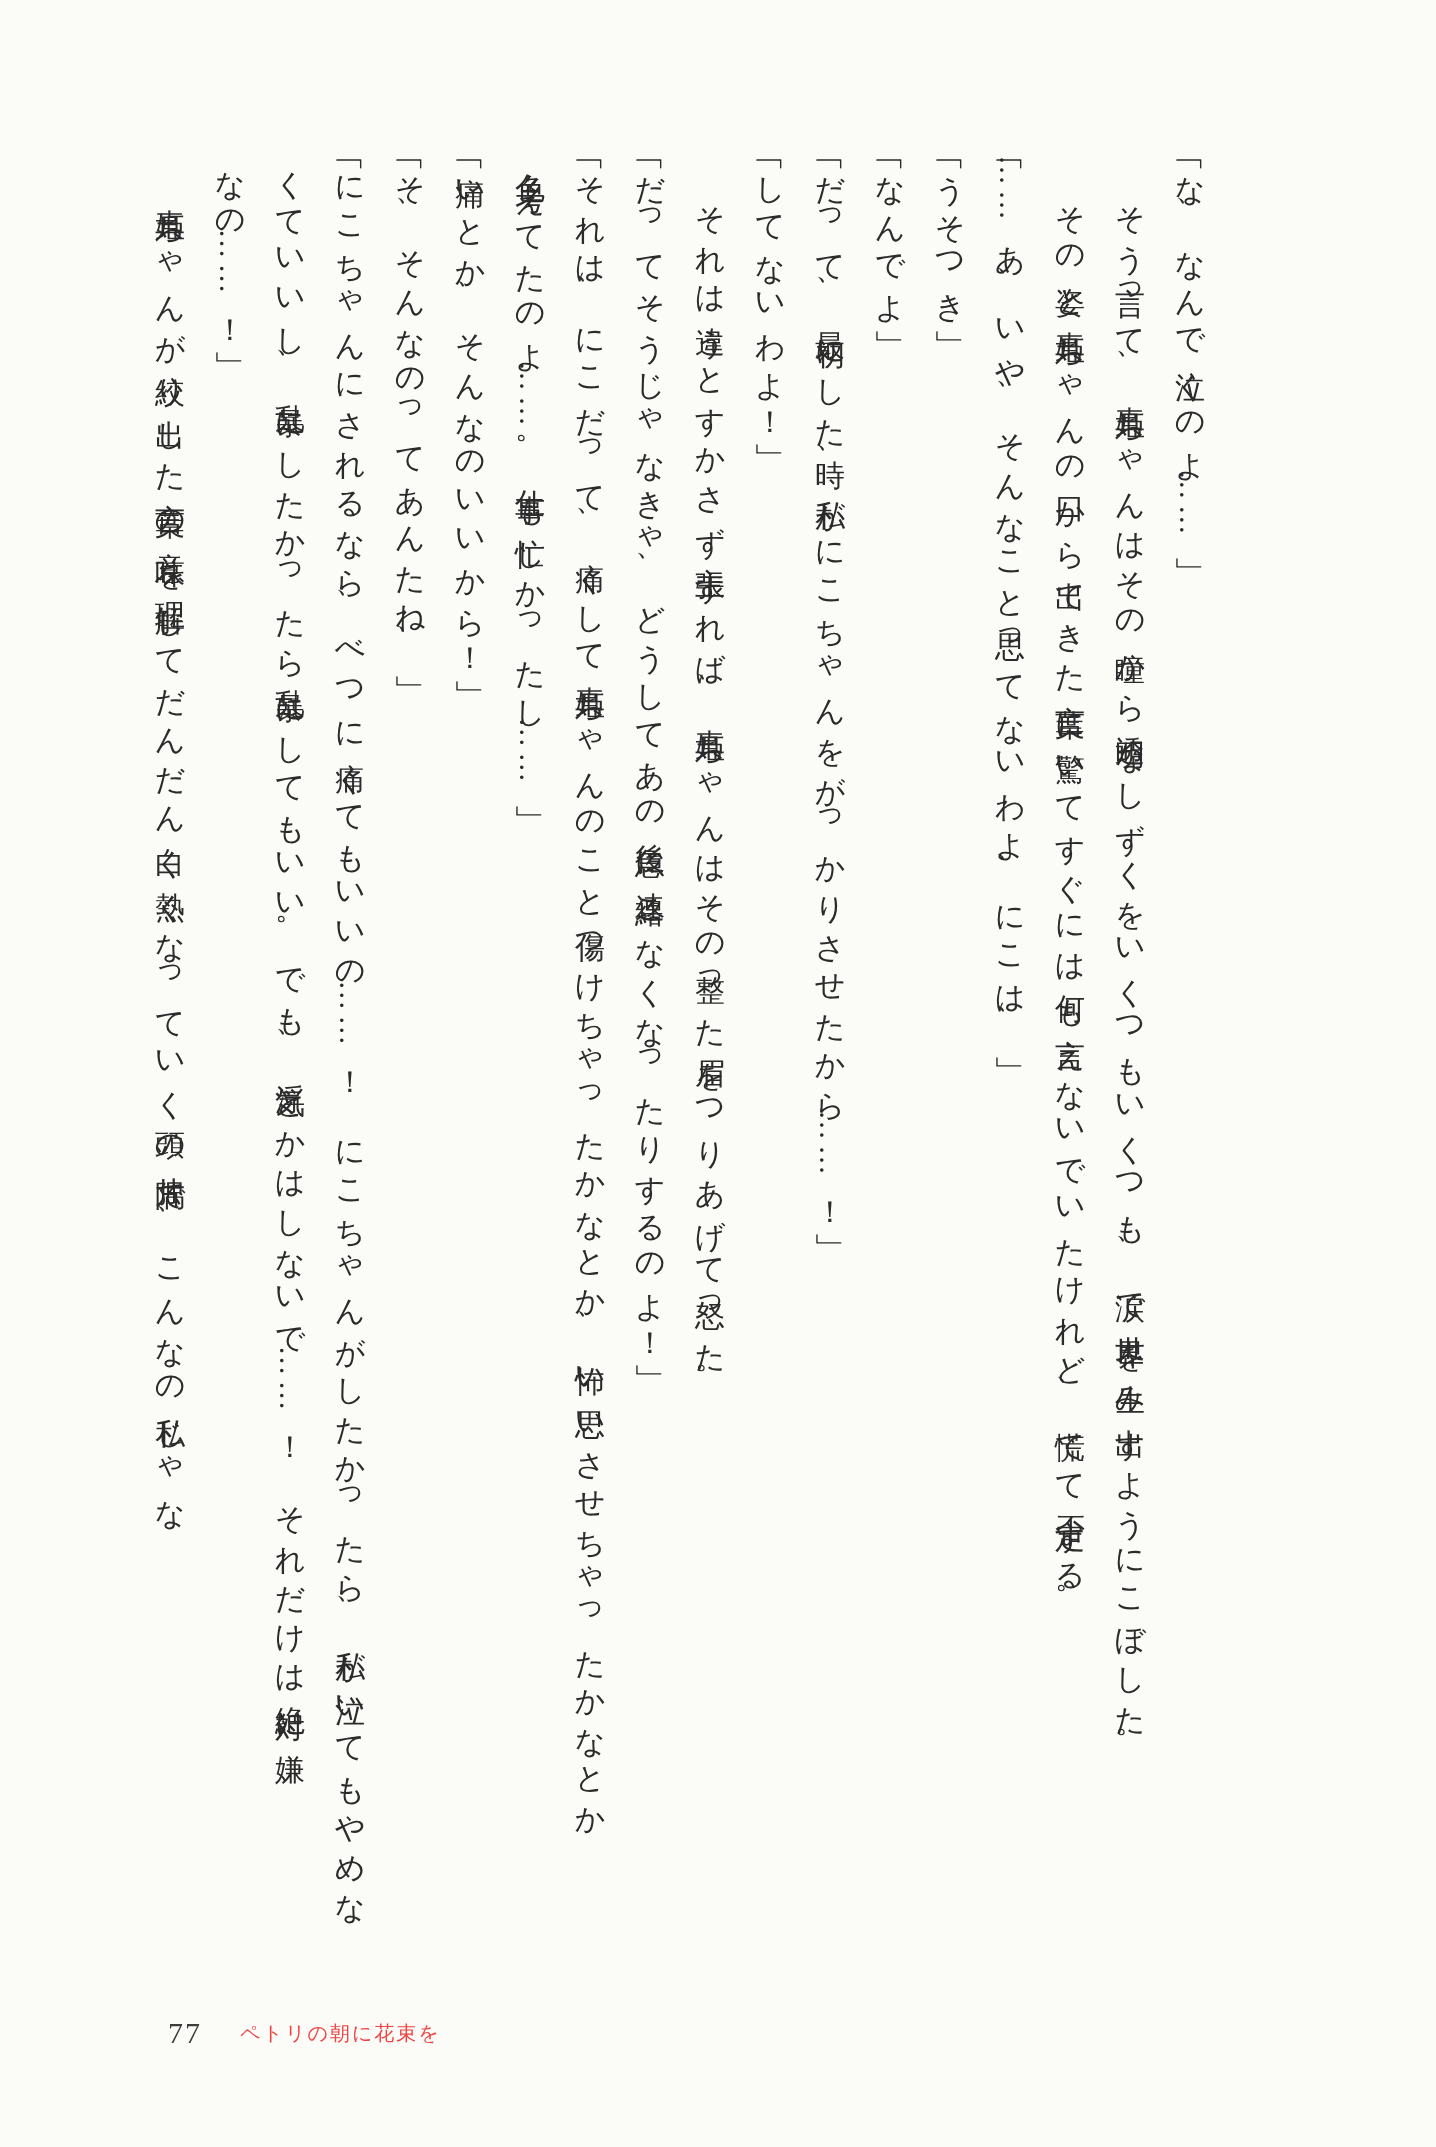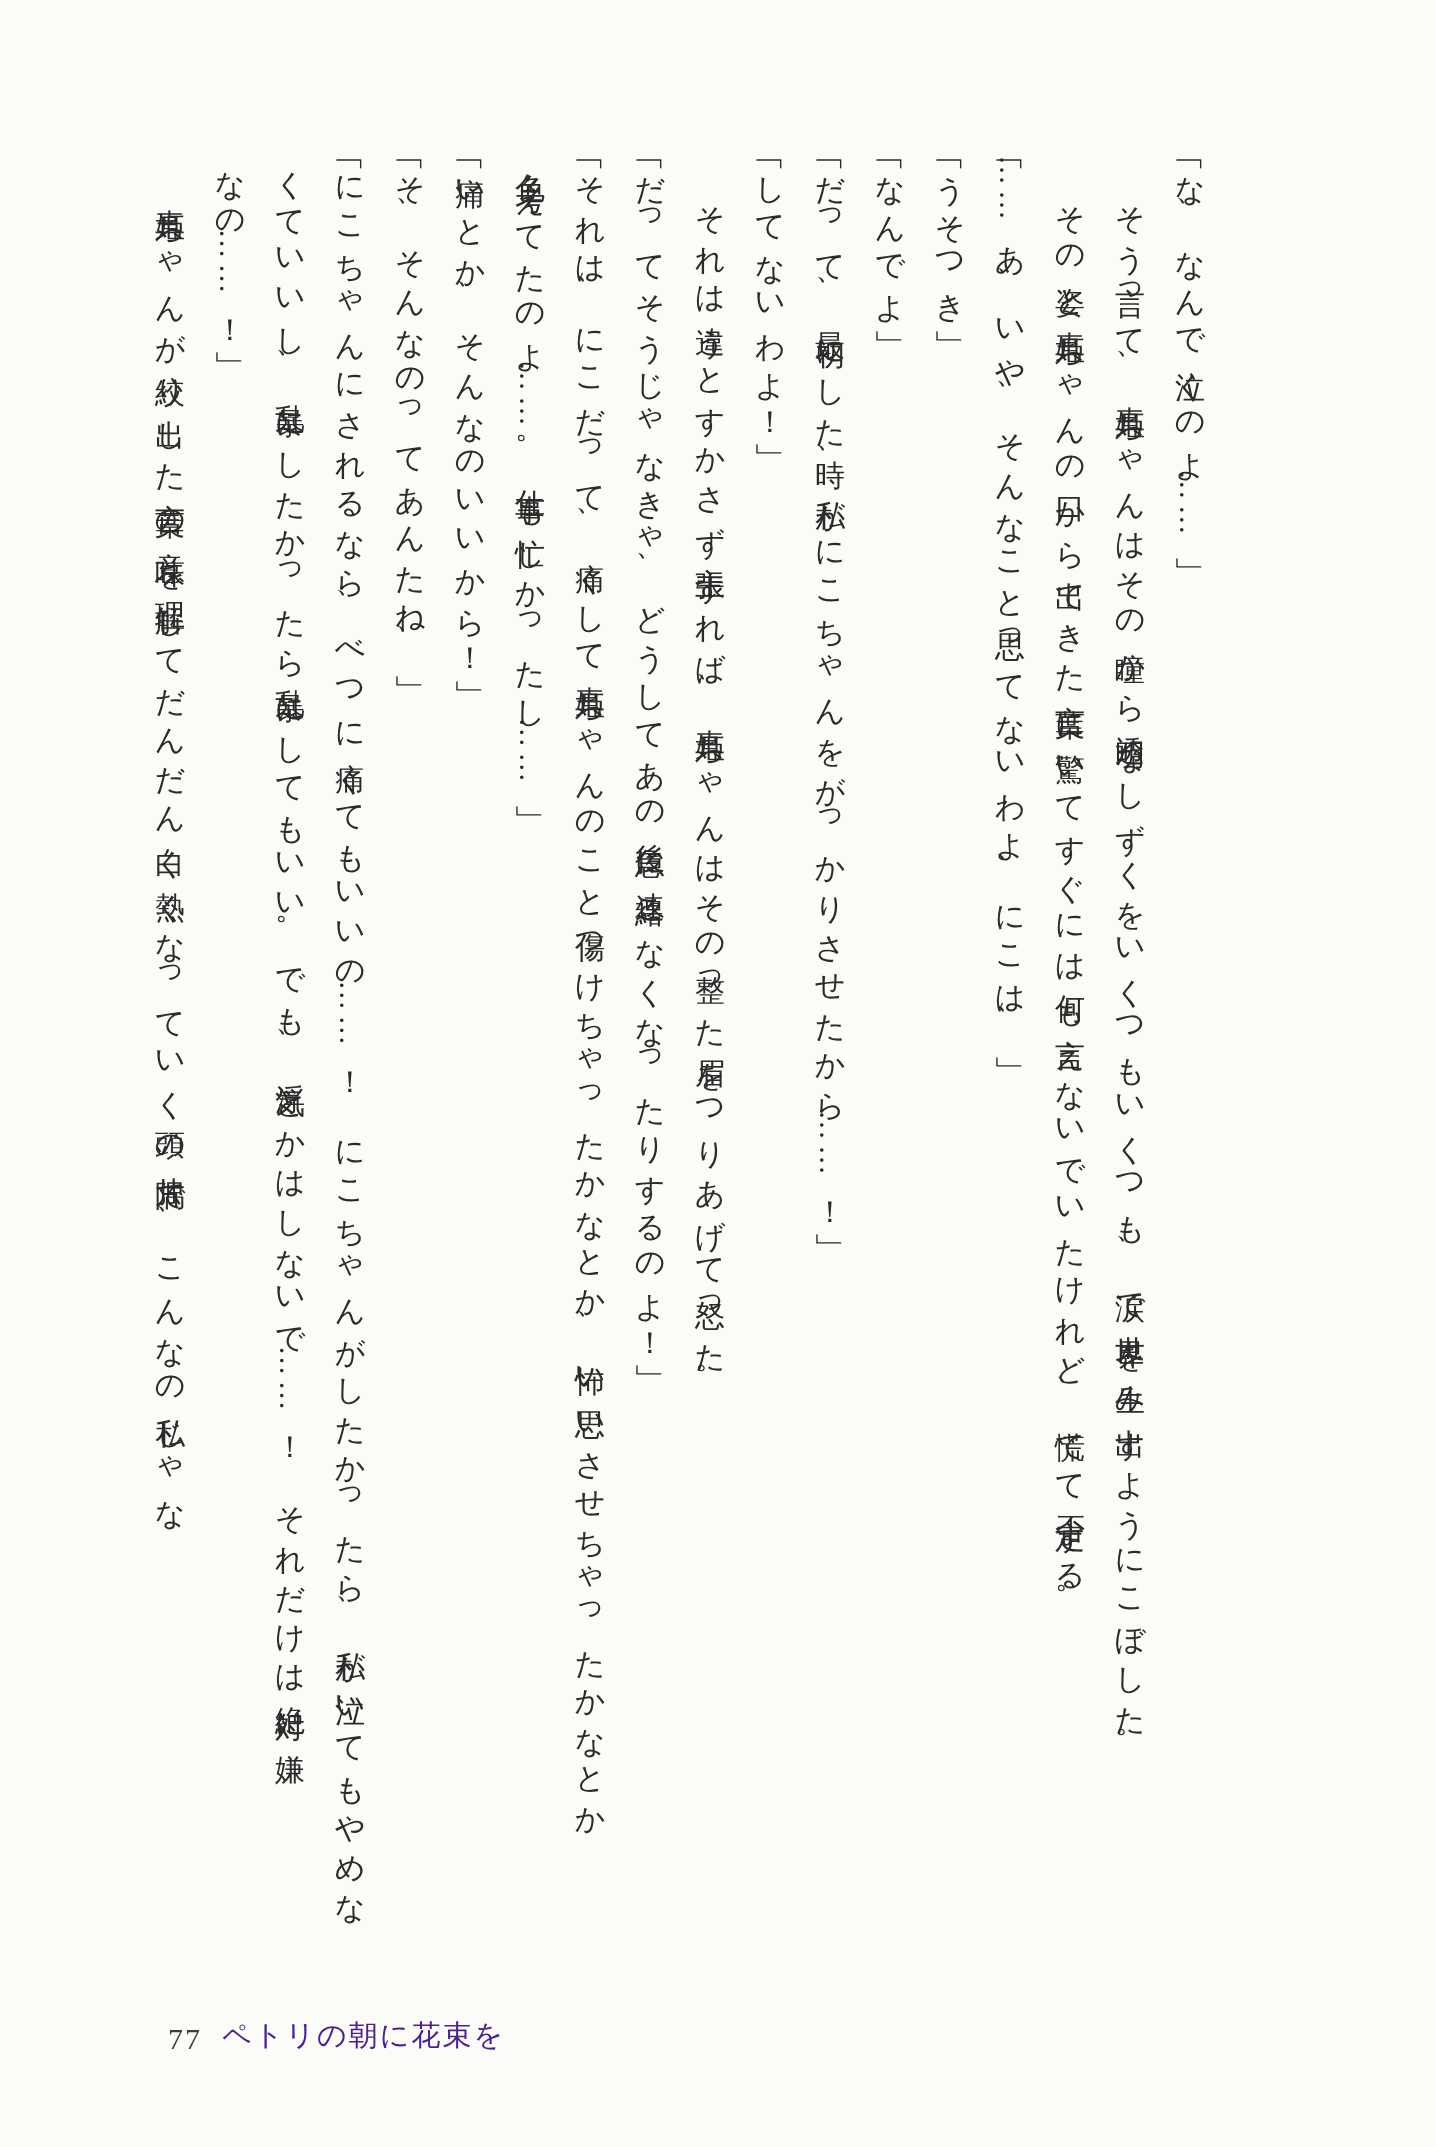--- a/index.html
+++ b/index.html
@@ -35,32 +35,32 @@
     white-space: normal;
   }
   .col.indent {
     text-indent: 35px;
   }
   .footer {
     position: absolute;
     left: 168px;
     top: 2016px;
     display: flex;
-    align-items: flex-end;
+    align-items: center;
   }
   .pagenum {
     font-size: 30px;
     color: #3c3c3c;
     letter-spacing: 2px;
   }
   .booktitle {
-    font-size: 29px;
-    color: #4c1d95;
+    font-size: 20px;
+    color: #ef4444;
     letter-spacing: 2px;
-    margin-left: 20px;
+    margin-left: 38px;
   }
 </style>
 </head>
 <body>
 
 <div class="page">
 
   <div class="text-block">
     <p class="col">「な、なんで泣くのよ……」</p>
     <p class="col indent">そう言って、真姫ちゃんはその瞳から透明なしずくをいくつもいくつも、涙で世界を生み出すようにこぼした。</p>

